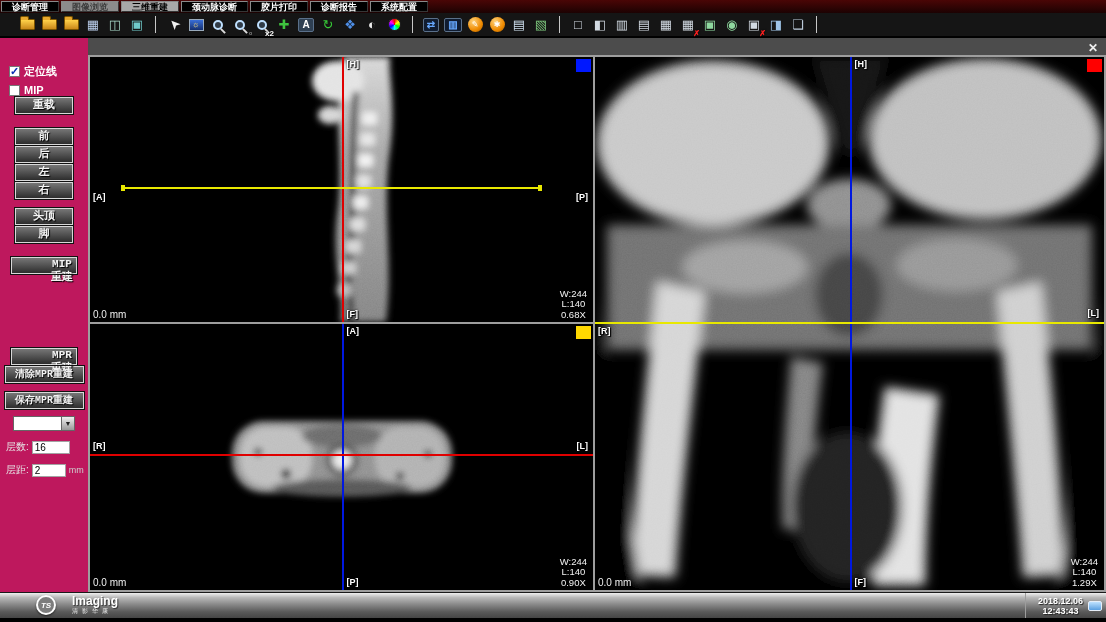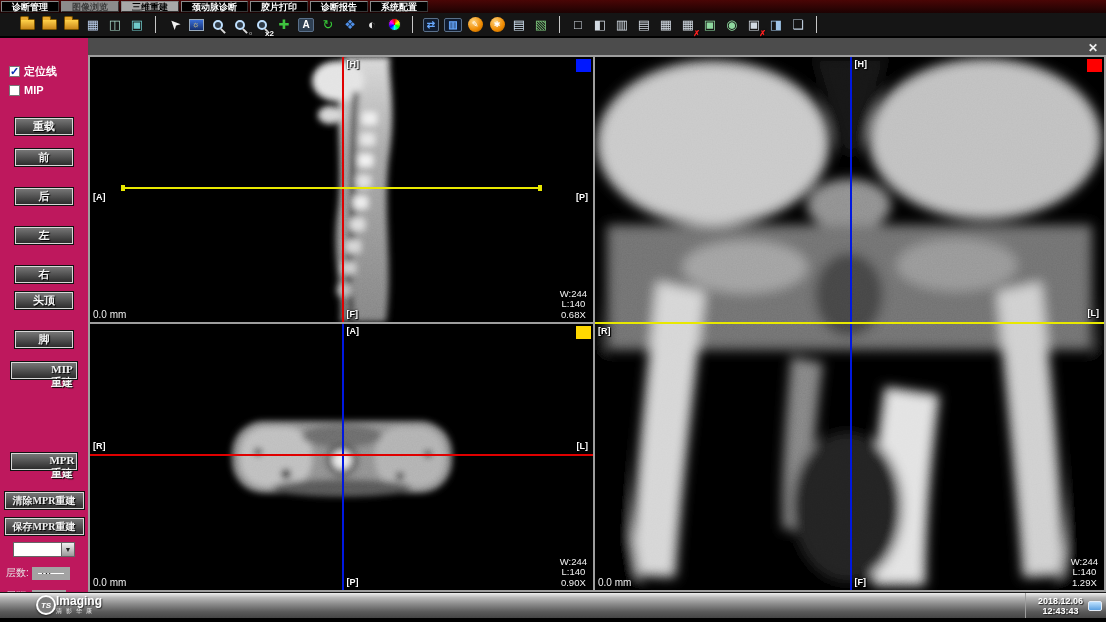--- a/index.html
+++ b/index.html
@@ -45,32 +45,32 @@
   .close-x { position:absolute; right:8px; top:3px; color:#f0f0f0; font-size:12px; font-weight:bold;
              background:none; border:none; cursor:pointer; z-index:9; }
 
   
   .sidebar { position:absolute; left:0; top:0; width:88px; height:554px; background:#be185d; }
   .cbrow { display:flex; align-items:center; gap:4px; margin:5px 0 0 9px; color:#fff;
            font-size:11px; font-weight:bold; cursor:pointer; }
   .cbrow:first-child { margin-top:26px; }
   .cbox { width:11px; height:11px; background:#fff; border:1px solid #777; position:relative; flex:none; }
   .cbox.checked::after { content:"✓"; position:absolute; left:0; top:-2px; color:#0a2fb4; font-size:11px; font-weight:bold; }
-  .sbtn { display:block; margin:22px auto 0; width:58px; height:17px; cursor:pointer;
+  .sbtn { display:block; margin:1px auto 0; width:58px; height:17px; cursor:pointer;
           background:linear-gradient(#767676,#2d2d2d); border:1px solid #d8d8d8; outline:1px solid #111;
           color:#f2f2f2; font-weight:bold; font-size:11px; line-height:13px; text-align:center;
-          text-shadow:1px 1px 1px #000; font-family:Liberation Serif, serif; }
+          text-shadow:1px 1px 1px #000; font-family:Liberation Mono, monospace; }
   .sbtn.w66 { width:66px;padding-left:36px; } .sbtn.w78 { width:79px; font-size:10px; }
   .mt14 { margin-top:14px !important; } .mt9 { margin-top:9px !important; } .mt74 { margin-top:74px !important; }
   .dd { width:62px; height:15px; margin:7px auto 0; background:#fff; border:1px solid #666; position:relative; cursor:pointer; }
   .dd-btn { position:absolute; right:0; top:0; bottom:0; width:13px; background:linear-gradient(#f0f0f0,#9a9a9a);
             border-left:1px solid #666; font-size:7px; line-height:13px; text-align:center; color:#222; }
   .frow { display:flex; align-items:center; margin:9px 0 0 6px; color:#e6e6e6; font-size:10px; gap:3px; }
   .finput { width:38px; height:13px; background:#fff; color:#000; font-size:10px; padding:0 2px;
-            border:6px solid #a3a3a3; font-family:"Liberation Sans",sans-serif; }
+            border:1px solid #a3a3a3; font-family:"Liberation Sans",sans-serif; }
   .frow .unit { font-size:9px; color:#cfcfcf; }
 
   
   .panels-area { position:absolute; left:88px; top:17px; width:1018px; height:537px; background:#9e9e9e; }
   .panel { position:absolute; background:#000; overflow:hidden; }
   .panel svg.mri { position:absolute; left:0; top:0; width:100%; height:100%; }
   .vline { position:absolute; top:0; bottom:0; width:2px; z-index:3; }
   .hline { position:absolute; left:0; right:0; height:2px; z-index:3; }
   .hline.partial { left:6.5%; right:10.5%; }
   .hline.partial::before, .hline.partial::after { content:""; position:absolute; top:-2px; width:4px; height:6px; background:inherit; }
@@ -81,21 +81,21 @@
   .olabel.top { top:2px; left:50%; margin-left:5px; }
   .olabel.bottom { bottom:3px; left:50%; margin-left:5px; }
   .olabel.left { left:3px; } .olabel.right { right:5px; }
   .mm { position:absolute; left:3px; bottom:2px; color:#eee; font-size:10px; z-index:5; text-shadow:1px 1px 1px #000; }
   .metrics { position:absolute; right:6px; bottom:2px; color:#f2f2f2; font-size:9.5px; line-height:10.5px;
              text-align:center; z-index:5; text-shadow:1px 1px 1px #000; }
 
   
   .statusbar { position:absolute; left:0; top:592px; width:1106px; height:26px; border-top:1px solid #1a1a1a;
                background:linear-gradient(180deg,#efefef 0%,#b9b9b9 18%,#8a8a8a 45%,#5a5a5a 75%,#454545 100%); }
-  .logo { position:absolute; left:36px; top:2px; display:flex; align-items:center; gap:0; }
+  .logo { position:absolute; left:36px; top:2px; display:flex; align-items:center; gap:16px; }
   .logo-circle { width:20px; height:20px; border-radius:50%; border:2px solid #fdfdfd; background:#7d7d7d;
                  color:#fff; font-size:8px; font-weight:bold; font-style:italic; display:flex; align-items:center;
                  justify-content:center; box-shadow:0 1px 2px rgba(0,0,0,.6); }
   .logo-text .t1 { font-size:12px; font-weight:bold; color:#fff; text-shadow:1px 1px 1px #333; line-height:12px; }
   .logo-text .t2 { font-size:6px; color:#ececec; letter-spacing:4px; line-height:8px; }
   .clock { position:absolute; right:4px; top:0; height:100%; padding-left:12px; border-left:1px solid #9d9d9d;
            display:flex; align-items:center; gap:5px; }
   .clock-text { font-size:9px; font-weight:bold; color:#fff; text-shadow:1px 1px 1px #222;
                 text-align:center; line-height:10px; }
   .ime { width:14px; height:10px; border-radius:2px; border:1px solid #e6eef8;

